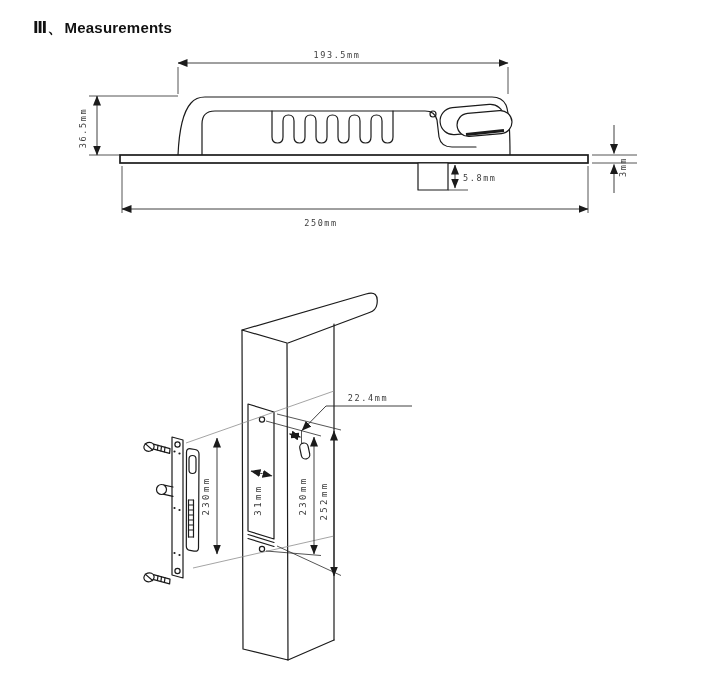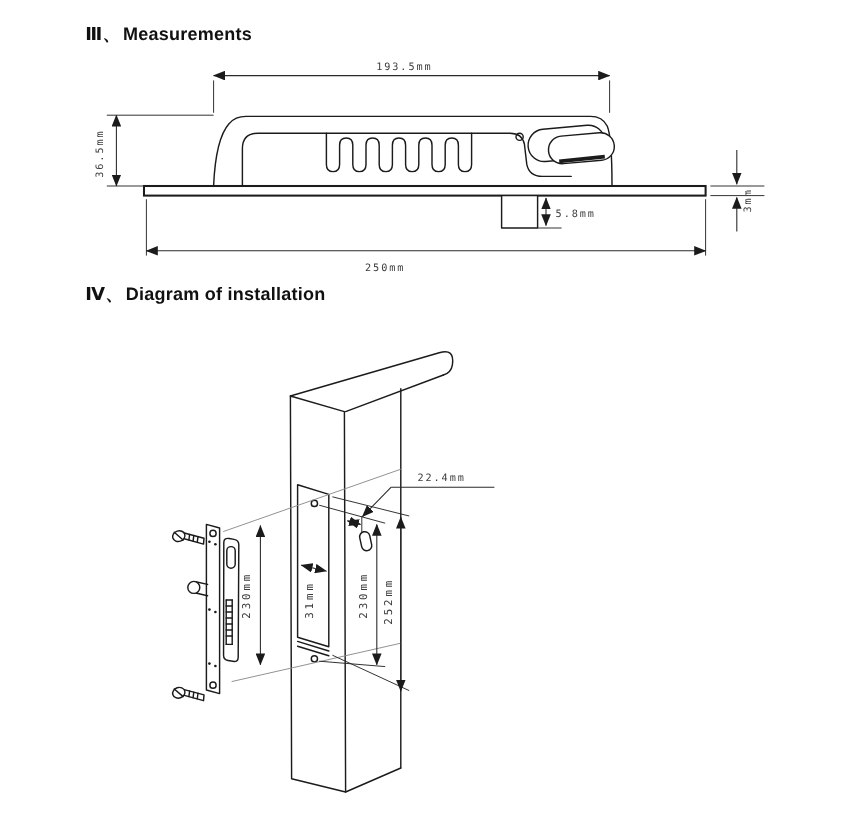--- a/index.html
+++ b/index.html
@@ -1,19 +1,19 @@
 <!DOCTYPE html>
 <html><head>
 <meta charset="utf-8">
 <style>
   html,body{margin:0;padding:0;background:#ffffff;}
   .page{position:relative;width:715px;height:699px;background:#ffffff;overflow:hidden;
         font-family:"Liberation Sans",sans-serif;}
   .section-header{position:absolute;left:33px;font-size:15px;font-weight:bold;color:#111;
-        letter-spacing:0.2px;white-space:nowrap;margin-left:38px;}
+        letter-spacing:0.2px;white-space:nowrap;}
   .section-header .numeral{font-family:"DejaVu Sans",sans-serif;margin-right:2px;}
   svg{position:absolute;left:0;top:0;}
   svg .ln{stroke:#1b1b1b;stroke-width:1.2;fill:none;stroke-linecap:round;stroke-linejoin:round;}
   svg .thick{stroke:#1b1b1b;stroke-width:1.7;fill:#ffffff;}
   svg .dimln{stroke:#2a2a2a;stroke-width:0.9;fill:none;}
   svg .extln{stroke:#2a2a2a;stroke-width:0.8;fill:none;}
   svg .proj{stroke:#8d8d8d;stroke-width:0.8;fill:none;}
   svg .dim{font-family:"DejaVu Sans Mono",monospace;font-size:8.5px;letter-spacing:1.6px;
         fill:#3d3d3d;}
   svg .dimv{font-family:"DejaVu Sans Mono",monospace;font-size:9px;letter-spacing:2.4px;
@@ -22,23 +22,20 @@
 </style>
 </head>
 <body>
 
 <div class="page">
 
   <div class="section-header" style="top:19px">
     <span class="numeral">Ⅲ、</span><span>Measurements</span>
   </div>
 
-  <div class="section-header" style="top:236px">
-    <span class="numeral">Ⅳ、</span><span>Diagram of installation</span>
-  </div>
 
   <svg width="715" height="699" viewBox="0 0 715 699">
     <defs>
       <marker id="arw" viewBox="0 0 10 8" markerWidth="10" markerHeight="8" refX="9.5" refY="4" orient="auto-start-reverse" markerUnits="userSpaceOnUse">
         <path d="M0,0 L10,4 L0,8 Z" fill="#1b1b1b"></path>
       </marker>
     </defs>
 
     <g>
 

